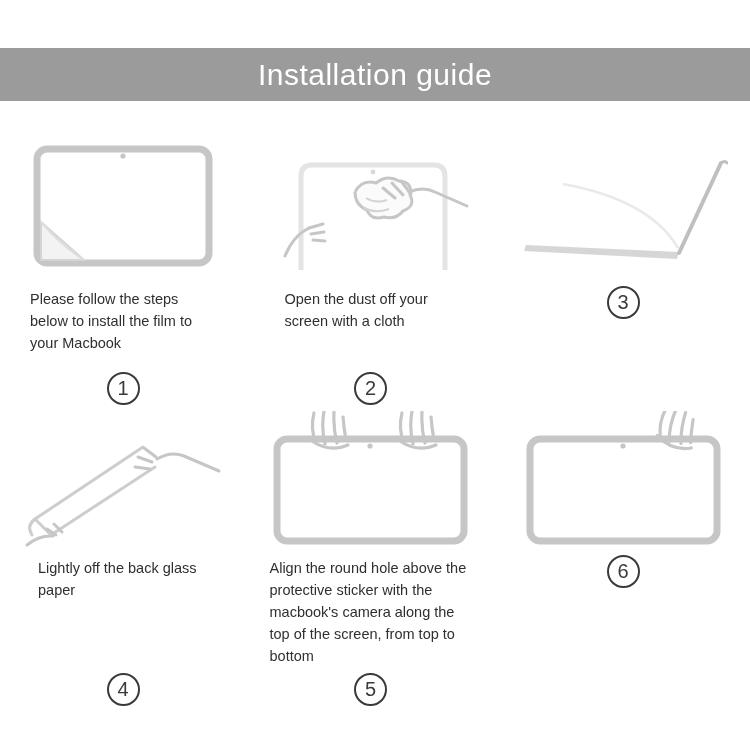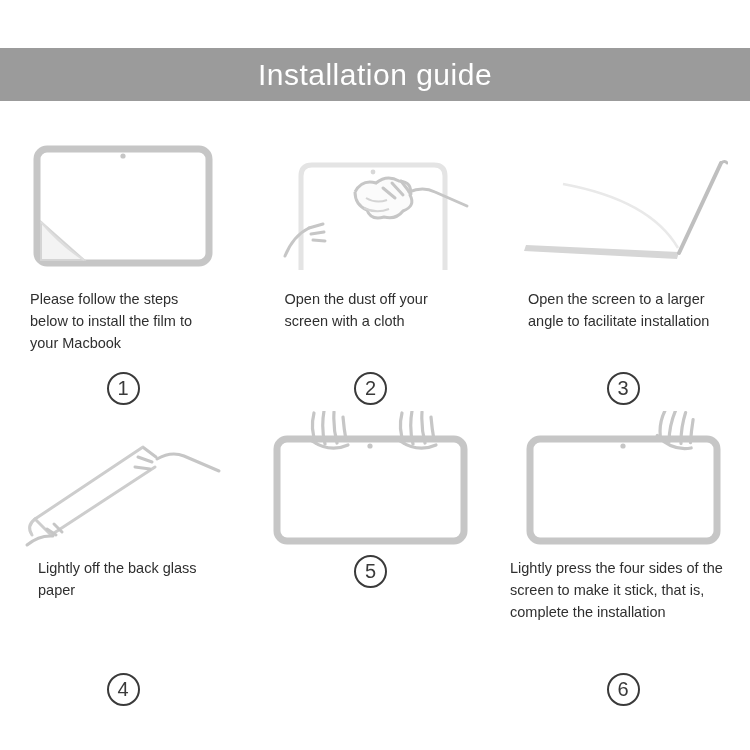--- a/index.html
+++ b/index.html
@@ -86,23 +86,20 @@
 
       <div class="step">
         <div class="illus">
           <svg width="210" height="122" viewBox="0 0 210 122">
             <path d="M45 34 Q132 50 160 98" fill="none" stroke="#e9e9e9" stroke-width="2.5"></path>
             <path d="M8 95 L161 102 L159 109 L6 101 Z" fill="#d6d6d6"></path>
             <path d="M161 103 L203 13" fill="none" stroke="#bfbfbf" stroke-width="4" stroke-linecap="round"></path>
             <path d="M203 13 q4 -3 6 0" fill="none" stroke="#bfbfbf" stroke-width="3" stroke-linecap="round"></path>
           </svg>
         </div>
-        <div class="caption-box">
-          <p class="caption" style="width:190px">Open the screen to a larger angle to facilitate installation</p>
-        </div>
         <div class="num">
           <span>3</span>
         </div>
       </div>
     </div>
 
     <div class="row row2">
 
       <div class="step">
         <div class="illus">
@@ -141,41 +138,41 @@
               <path d="M75 6 q1 12 3 23"></path>
               <path d="M44 30 q18 12 36 4"></path>
               <path d="M134 2 q-4 16 2 30"></path>
               <path d="M144 0 q-3 17 1 33"></path>
               <path d="M154 1 q-1 16 3 31"></path>
               <path d="M163 6 q1 12 3 23"></path>
               <path d="M132 30 q18 12 36 4"></path>
             </g>
           </svg>
         </div>
+        <div class="caption-box">
+          <p class="caption" style="width:202px">Align the round hole above the protective sticker with the macbook's camera along the top of the screen, from top to bottom</p>
+        </div>
         <div class="num">
           <span>5</span>
         </div>
       </div>
 
       <div class="step">
         <div class="illus">
           <svg width="205" height="138" viewBox="0 0 205 138">
             <rect x="9" y="28" width="187" height="102" rx="10" fill="#ffffff" stroke="#c6c6c6" stroke-width="7"></rect>
             <circle cx="102" cy="35" r="2.6" fill="#c6c6c6"></circle>
             <g fill="none" stroke="#c6c6c6" stroke-width="3.2" stroke-linecap="round" transform="rotate(14 160 20)">
               <path d="M140 2 q-4 16 2 30"></path>
               <path d="M150 0 q-3 17 1 33"></path>
               <path d="M160 1 q-1 16 3 31"></path>
               <path d="M169 6 q1 12 3 23"></path>
               <path d="M138 30 q18 12 36 4"></path>
             </g>
           </svg>
         </div>
-        <div class="caption-box">
-          <p class="caption" style="width:226px">Lightly press the four sides of the screen to make it stick, that is, complete the installation</p>
-        </div>
         <div class="num">
           <span>6</span>
         </div>
       </div>
     </div>
   </div>
 </div>
 
 </body></html>

